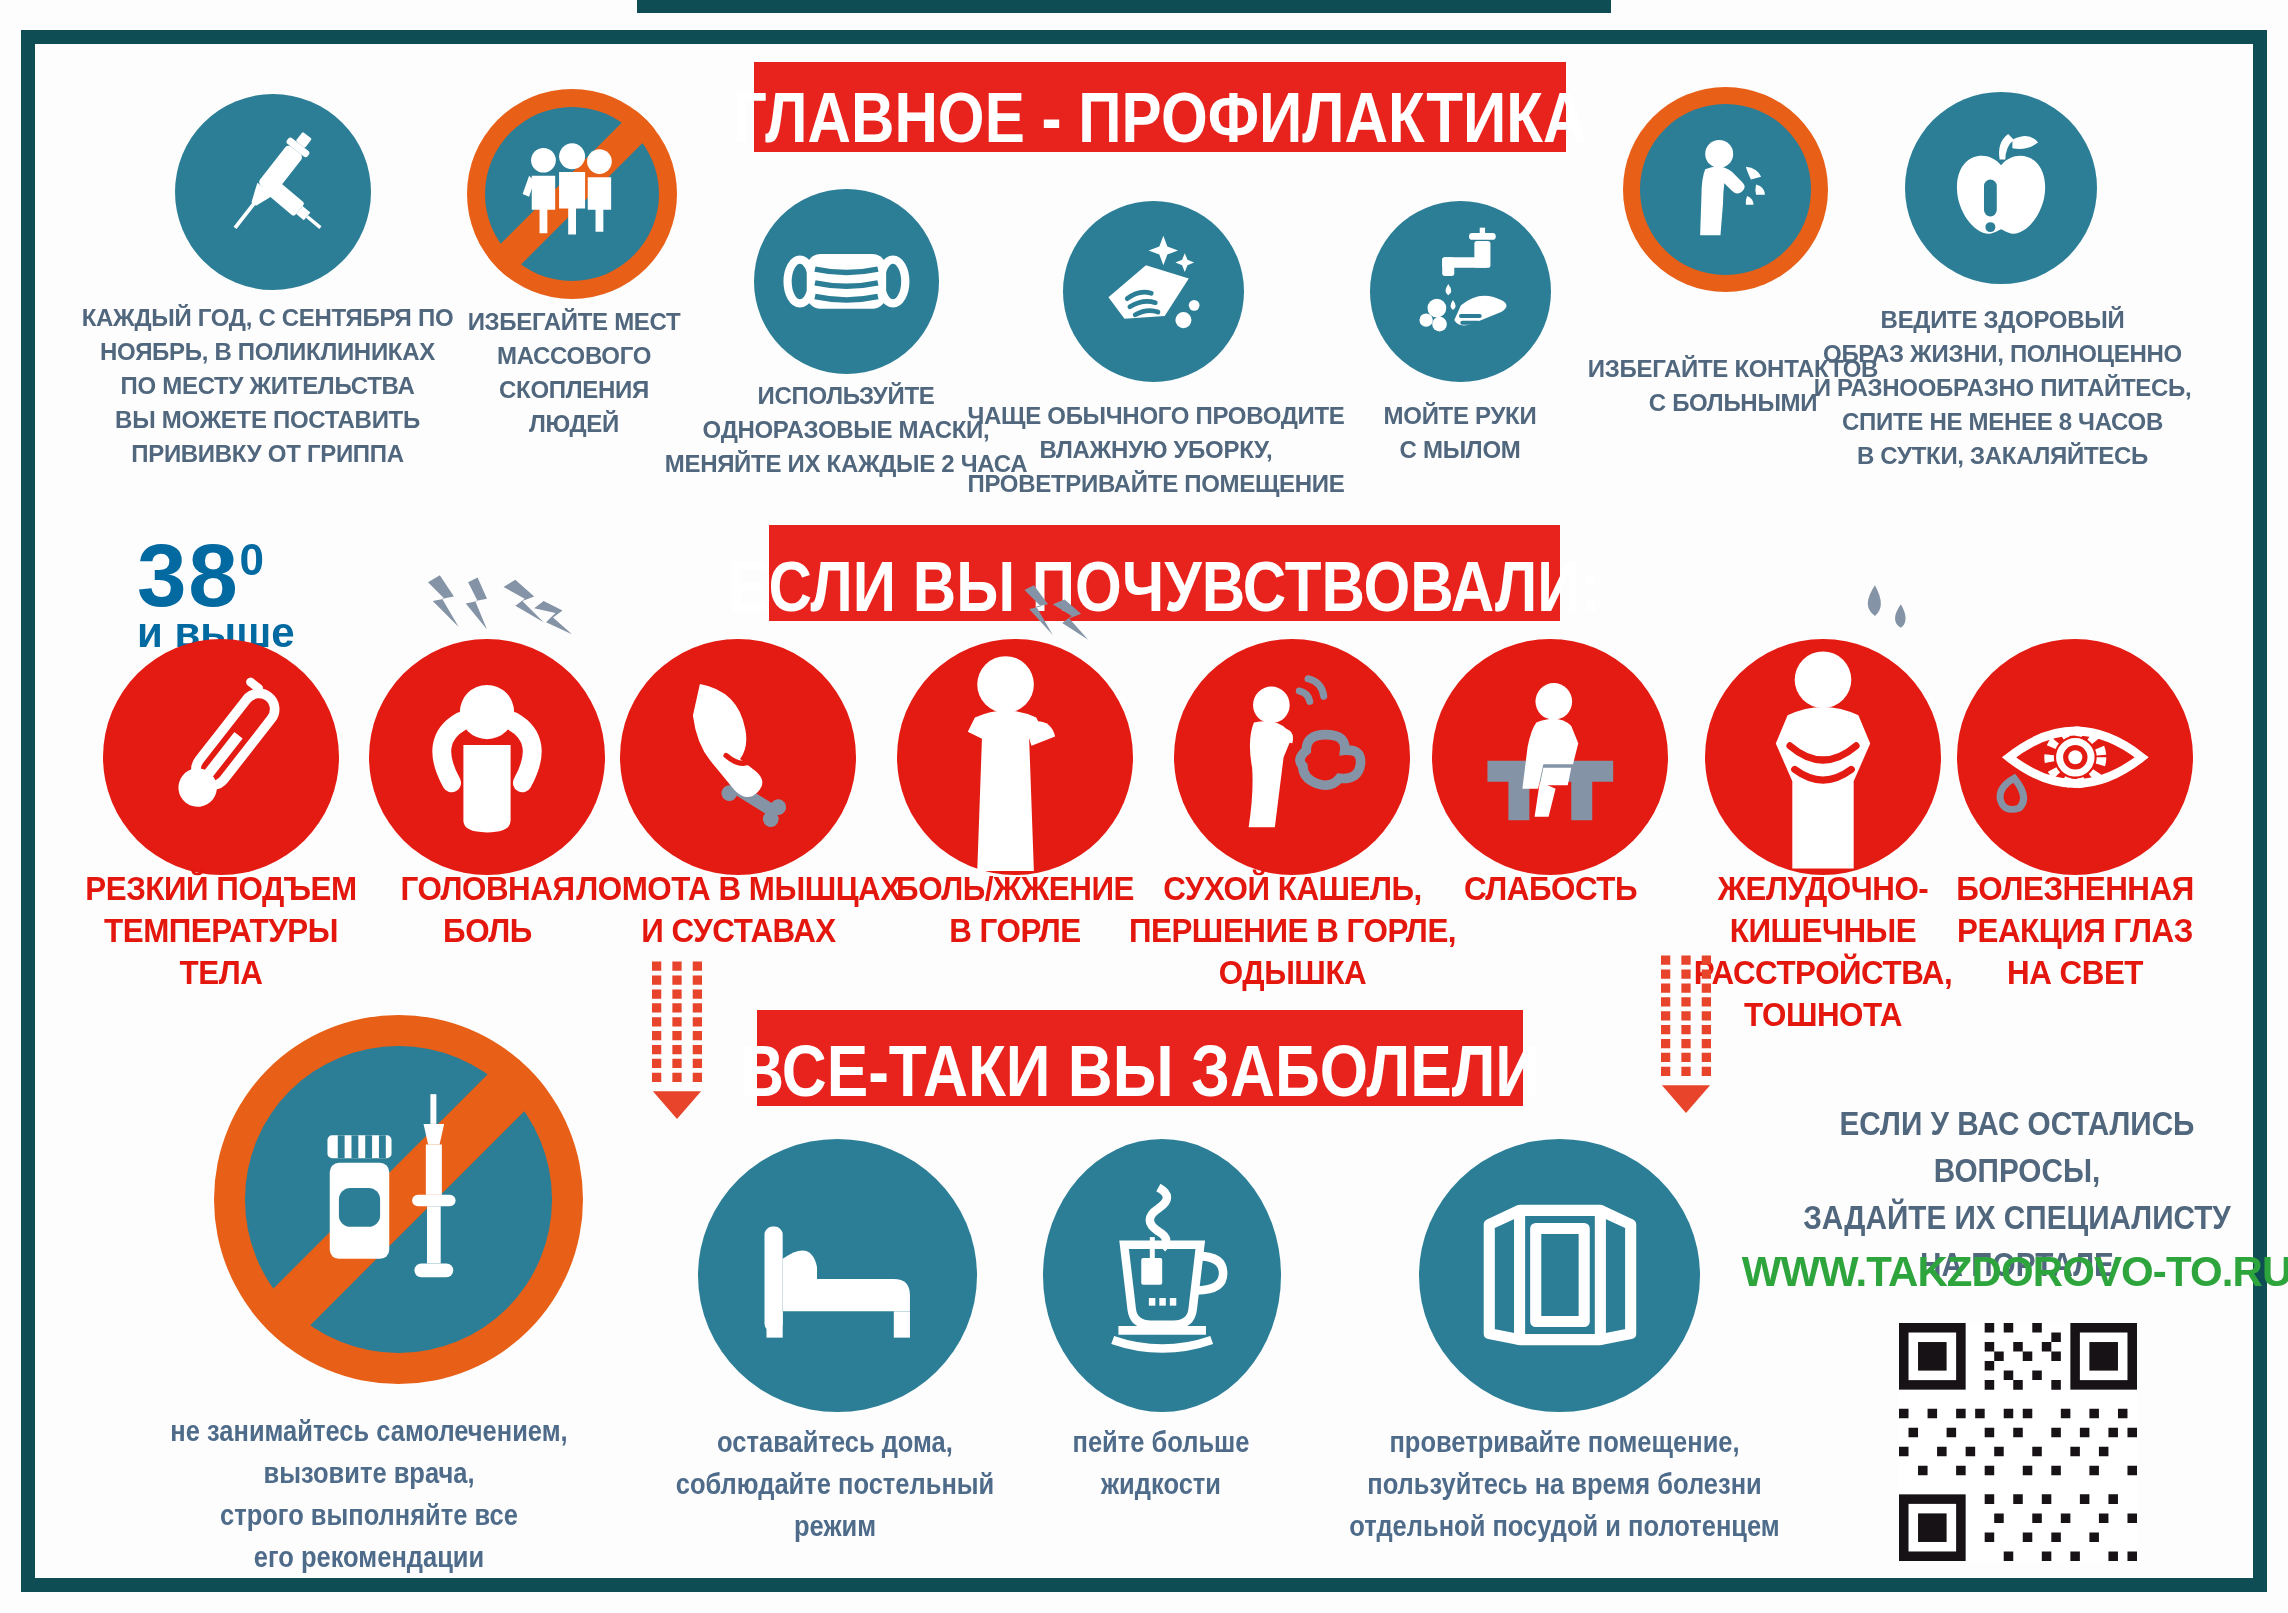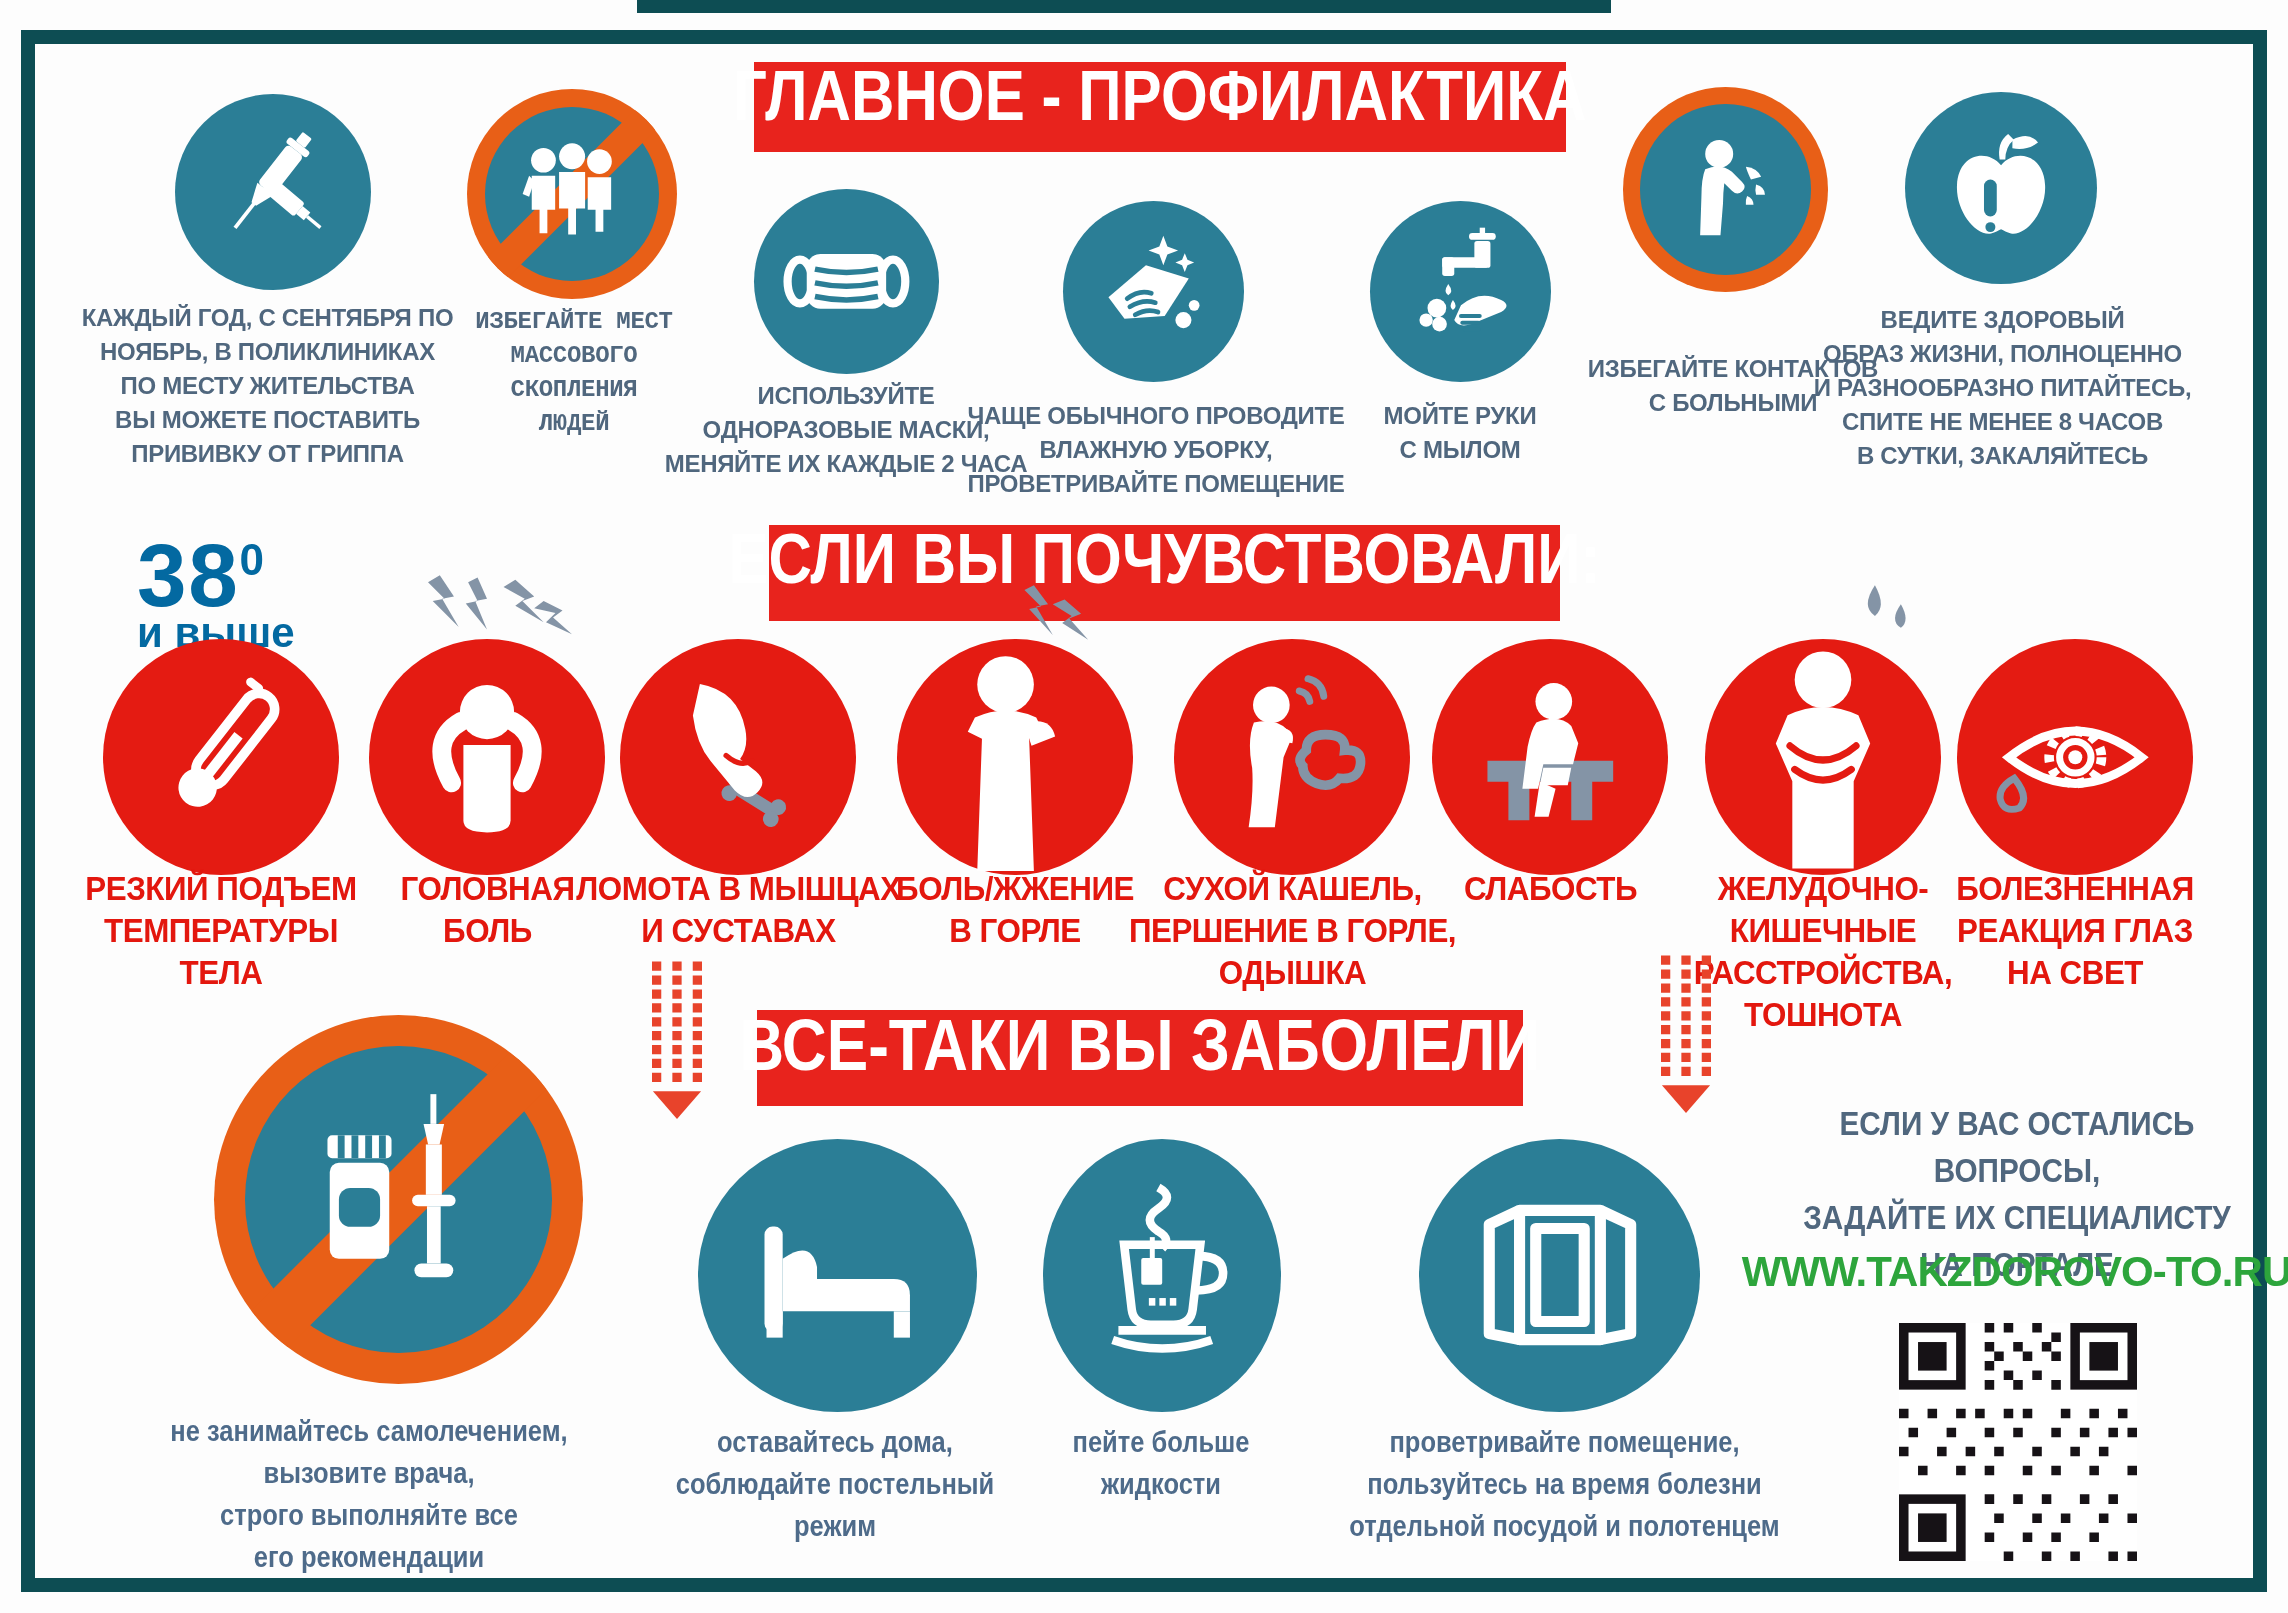--- a/index.html
+++ b/index.html
@@ -3,21 +3,21 @@
 <meta charset="utf-8">
 <style>
   html,body{margin:0;padding:0;background:#fff;}
   .poster{position:relative;width:2289px;height:1613px;background:#fdfdfd;overflow:hidden;
           font-family:"Liberation Sans","DejaVu Sans",sans-serif;}
   .abs{position:absolute;}
   .frame{position:absolute;left:21px;top:30px;width:2246px;height:1562px;
          border:14px solid #0d4d53;box-sizing:border-box;}
   .topstrip{position:absolute;left:637px;top:0;width:974px;height:13px;background:#0d4d53;}
 
-  .banner{position:absolute;background:#e8231d;color:#fff;display:flex;align-items:flex-start;
+  .banner{position:absolute;background:#e8231d;color:#fff;display:flex;align-items:flex-end;
           justify-content:center;font-weight:bold;}
   .banner .cond{display:inline-block;transform:scale(1.02,1.18);white-space:nowrap;letter-spacing:0;}
 
   .lbl{position:absolute;font-weight:bold;text-align:center;white-space:pre-line;}
   .plabel{font-size:24px;line-height:34px;color:#50677e;letter-spacing:-0.3px;}
   .slabel{font-size:33px;line-height:42px;color:#e3170e;letter-spacing:-0.5px;
           transform:scaleX(.95);transform-origin:center top;}
   .blabel{font-size:30px;line-height:42px;color:#4e6b8a;
           transform:scaleX(.85);transform-origin:center top;}
 
@@ -87,21 +87,21 @@
         <circle cx="28" cy="24" r="9.5"></circle>
           <circle cx="50" cy="21" r="10"></circle>
           <circle cx="71" cy="25" r="9.5"></circle>
         <path d="M19 36h18v26h-6v18h-6V62h-6z"></path>
         <path d="M40 33h20v28h-7v20h-6V61h-7z"></path>
         <path d="M62 37h18v25h-6v17h-6V62h-6z"></path>
         <path d="M17 36l-5 14 5 2 4-12z"></path>
       </g>
     </svg>
   </div>
-  <div class="lbl plabel" style="left:408px;top:305px;width:332px;font-family:Liberation Mono, monospace;">ИЗБЕГАЙТЕ МЕСТ
+  <div class="lbl plabel" style="left:408px;top:305px;width:332px;">ИЗБЕГАЙТЕ МЕСТ
 МАССОВОГО
 СКОПЛЕНИЯ
 ЛЮДЕЙ</div>
 
   <div class="circ teal" style="left:754px;top:189px;width:185px;height:185px;">
     <svg class="main" viewBox="0 0 100 100">
       <g stroke="#fff" stroke-width="6" fill="none">
         <ellipse cx="16" cy="50" rx="9" ry="16"></ellipse>
         <ellipse cx="84" cy="50" rx="9" ry="16"></ellipse>
       </g>

